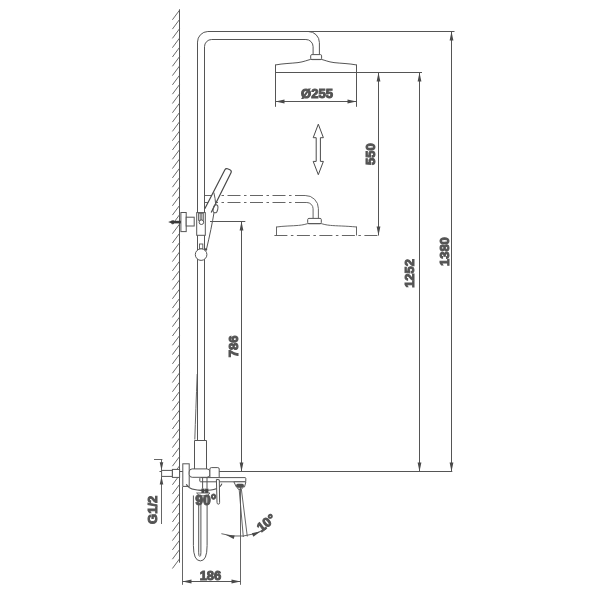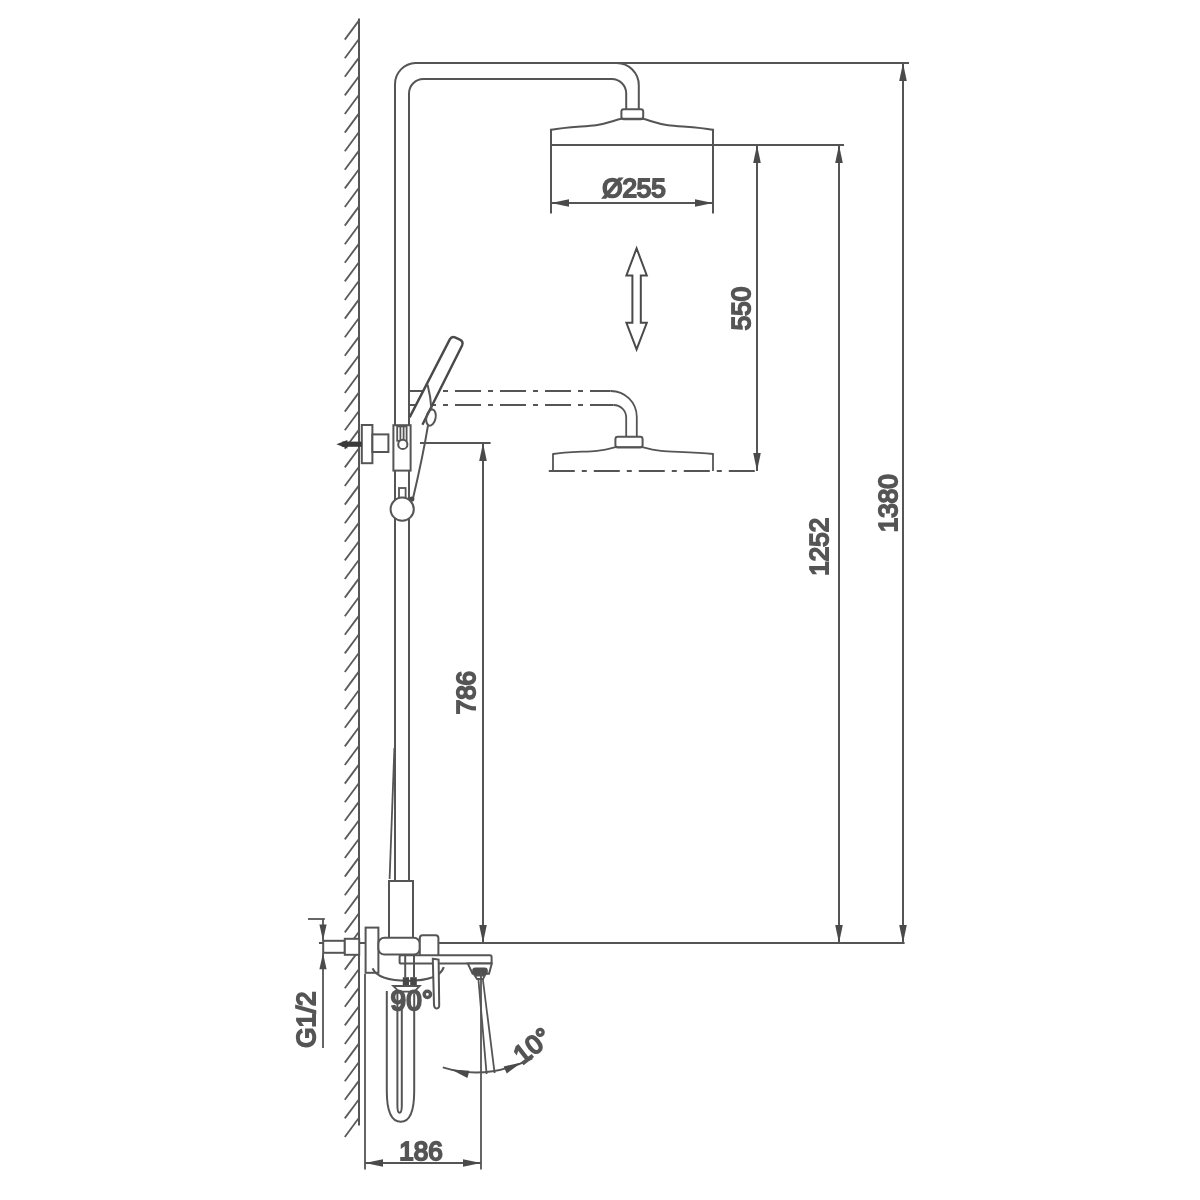--- a/index.html
+++ b/index.html
@@ -1,16 +1,16 @@
 <!DOCTYPE html>
 <html><head>
 <meta charset="utf-8">
 <style>
   html,body{margin:0;padding:0;background:#ffffff;}
-  .page{width:552px;height:600px;position:relative;background:#ffffff;overflow:hidden;}
+  .page{width:552px;height:600px;position:relative;background:#ffffff;overflow:hidden;font-weight:bold;}
   svg{display:block;}
   text{font-family:"Liberation Sans", sans-serif; fill:#525252;}
 </style>
 </head>
 <body>
 <div class="page">
 <svg width="600" height="600" viewBox="0 0 600 600">
 <g fill="none" stroke="#555555" stroke-width="1">
 
 <line x1="179.5" y1="9.3" x2="179.5" y2="562.7"></line>

